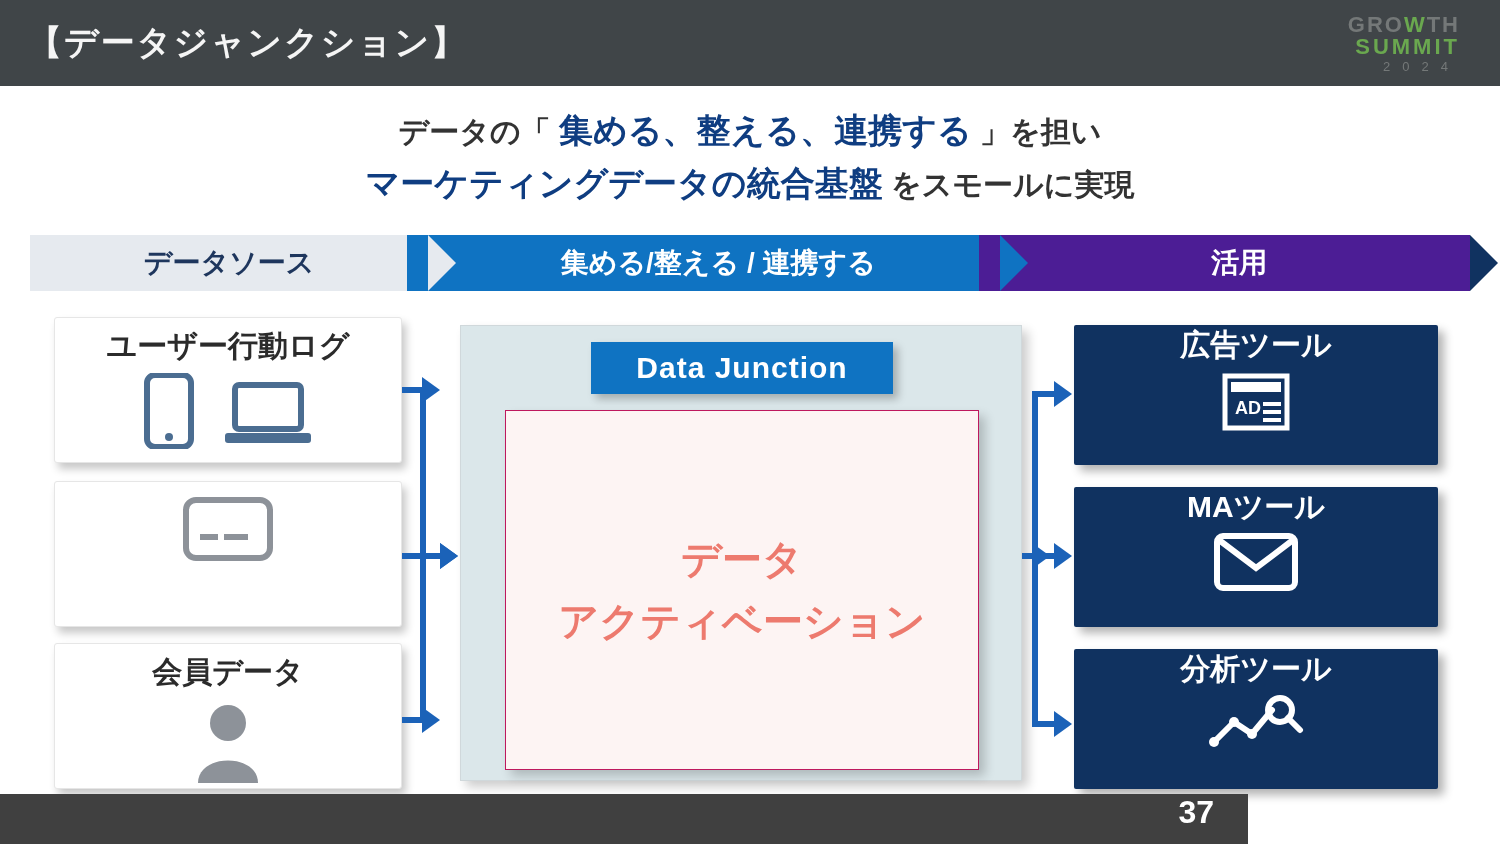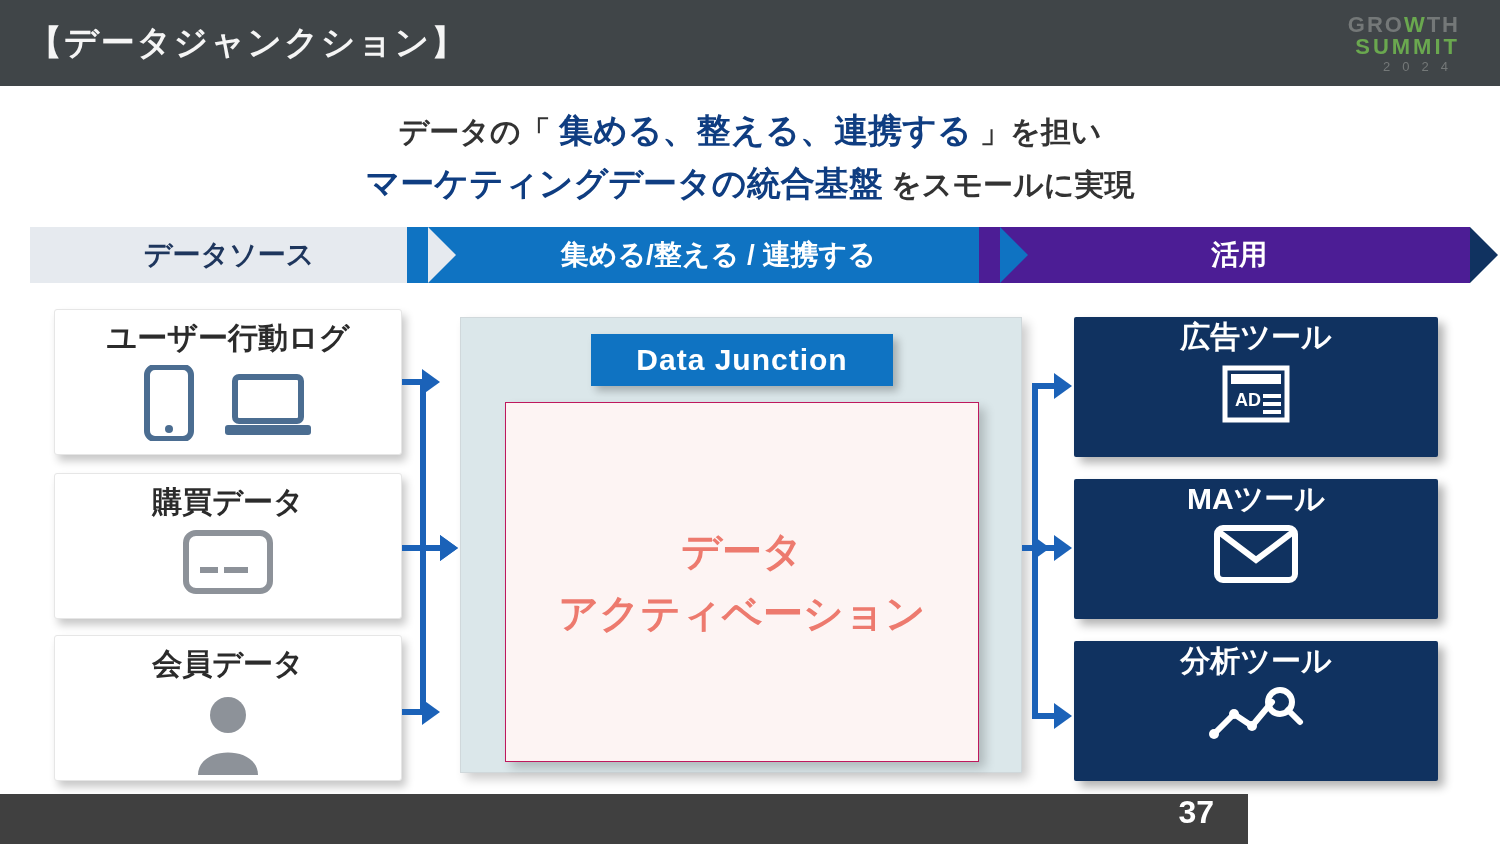--- a/index.html
+++ b/index.html
@@ -45,21 +45,21 @@
     line-height: 1.55;
     color: #333;
   }
   .subtitle .hl { color: #0f3d81; font-size: 34px; }
   .subtitle .hl2 { color: #0f3d81; font-size: 34px; }
 
   
   .stages {
     position: relative;
     display: flex;
-    margin: 18px 30px 0 30px;
+    margin: 26px 30px 0 30px;
     height: 56px;
     gap: 7px;
   }
   .chev {
     position: relative;
     height: 56px;
     display: flex;
     align-items: center;
     justify-content: center;
     font-size: 28px;
@@ -252,21 +252,20 @@
       <span>
         <svg width="94" height="70" viewBox="0 0 94 70">
             <rect x="14" y="6" width="66" height="44" rx="4" fill="none" stroke="#4b6d91" stroke-width="6"></rect>
             <rect x="4" y="54" width="86" height="10" rx="3" fill="#4b6d91"></rect>
           </svg>
       </span>
     </div>
   </div>
 
   <div class="src src2">
-    <div class="src-title">購買データ</div>
     <div class="src-icons">
       <span>
         <svg width="92" height="66" viewBox="0 0 92 66">
             <rect x="4" y="4" width="84" height="58" rx="10" fill="none" stroke="#8d9299" stroke-width="6"></rect>
             <rect x="18" y="38" width="18" height="6" fill="#8d9299"></rect>
             <rect x="42" y="38" width="24" height="6" fill="#8d9299"></rect>
           </svg>
       </span>
     </div>
   </div>

